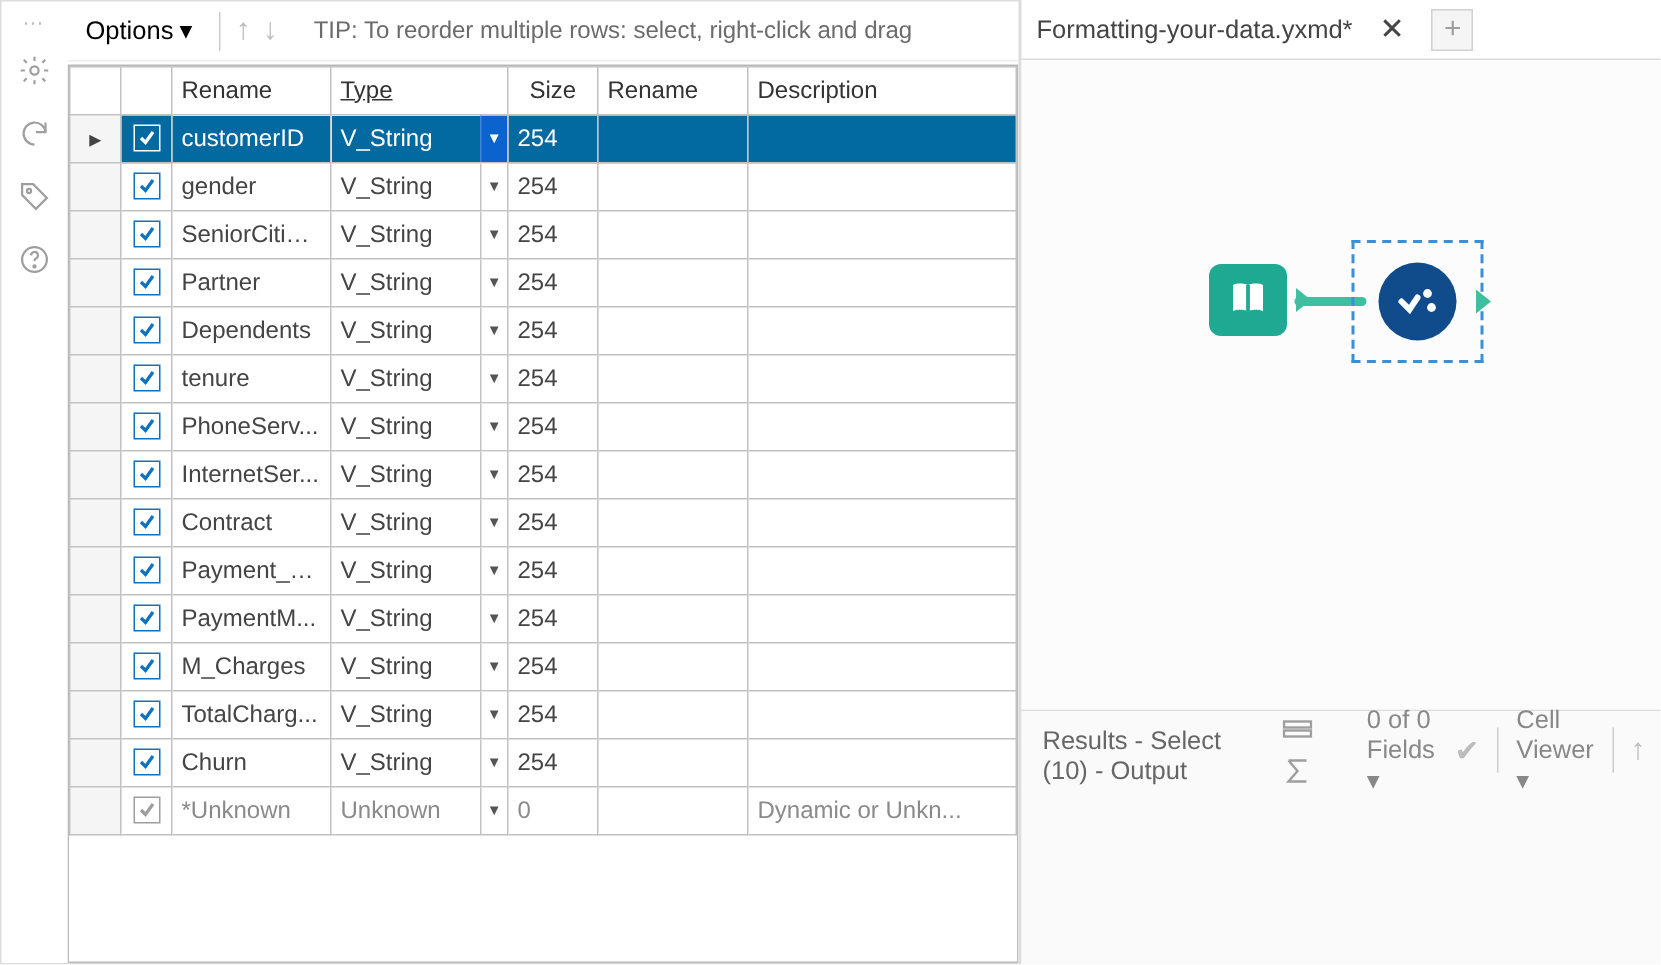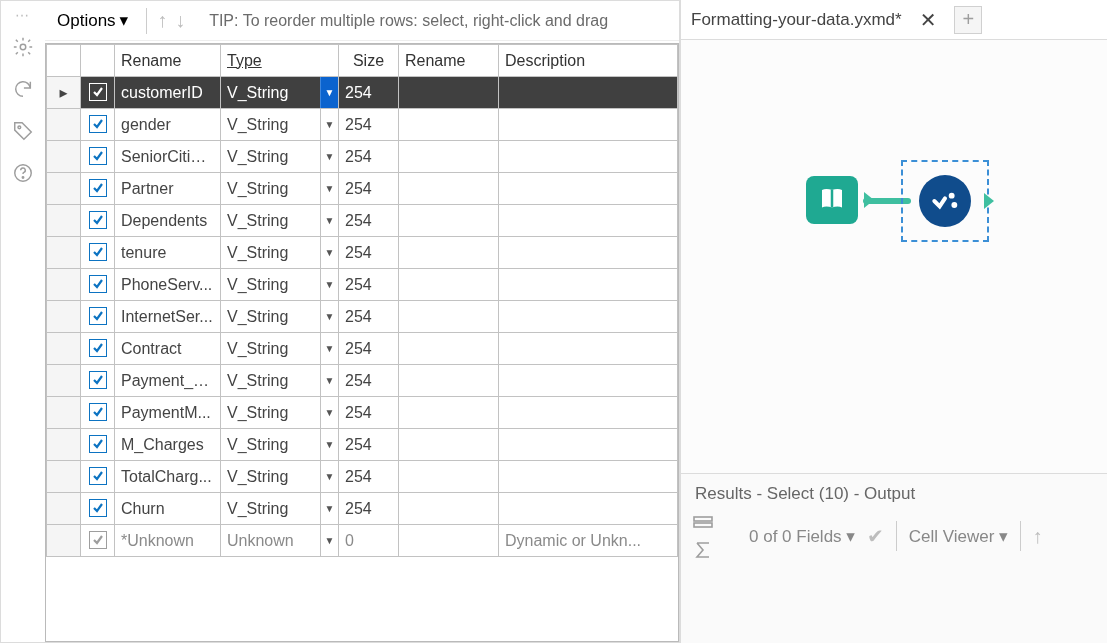--- a/index.html
+++ b/index.html
@@ -35,21 +35,21 @@
   td.chk { text-align: center; }
   td.chk .box { width: 18px; height: 18px; border: 1.8px solid #0c73c2; display: inline-flex; align-items: center; justify-content: center; color: #0c73c2; font-size: 14px; line-height: 1; }
   td.chk .box svg { stroke: #0c73c2; fill: none; stroke-width: 2.2; }
   tr.sel td.chk .box { border-color: #fff; }
   tr.sel td.chk .box svg { stroke: #fff; }
   td.field { white-space: nowrap; overflow: hidden; text-overflow: ellipsis; max-width: 106px; }
   td.type { position: relative; padding-right: 20px; white-space: nowrap; overflow: hidden; }
   td.type .dd { position: absolute; right: 0; top: 0; bottom: 0; width: 18px; border-left: 1px solid #c2c2c2; display: flex; align-items: center; justify-content: center; font-size: 10px; color: #555; cursor: pointer; background: #fff; }
   tr.sel td.type .dd { background: #0b63ce; border-left-color: #3c86de; color: #fff; }
   td.size { text-align: left; }
-  tr.sel td { background: #404040; color: #fff; }
+  tr.sel td { background: #0369a1; color: #fff; }
   tr.sel td.ind { background: #f5f5f5; color: #444; }
   tr.unknown td { color: #8a8a8a; }
   tr.unknown td.chk .box { border-color: #9e9e9e; }
   tr.unknown td.chk .box svg { stroke: #9e9e9e; }
   
   .right { flex: 1; display: flex; flex-direction: column; border-left: 1px solid #dcdcdc; }
   .doc-tabs { display: flex; align-items: center; height: 40px; border-bottom: 1px solid #dcdcdc; padding: 0 10px; gap: 12px; }
   .doc-tabs .tab-title { font-size: 17px; color: #444; flex: 0 0 auto; }
   .doc-tabs .close { font-size: 20px; color: #444; cursor: pointer; padding: 0 6px; }
   .doc-tabs .add { width: 28px; height: 28px; border: 1px solid #d0d0d0; display: flex; align-items: center; justify-content: center; color: #9e9e9e; font-size: 20px; cursor: pointer; background: #f5f5f5; }
@@ -57,21 +57,21 @@
   .node { position: absolute; width: 70px; height: 60px; display: flex; align-items: center; justify-content: center; }
   .node.input { left: 116px; top: 130px; }
   .node.select { left: 220px; top: 120px; width: 88px; height: 82px; border: 2px dashed #3b8fd6; }
   .node .nub { position: absolute; width: 10px; height: 16px; background: #3fbfa0; right: -7px; top: 50%; transform: translateY(-50%); clip-path: polygon(0 0, 100% 50%, 0 100%); }
   .node.select .nub { background: #3fbfa0; }
   .wire { position: absolute; height: 6px; background: #3fbfa0; left: 182px; top: 158px; width: 48px; border-radius: 3px; }
   .book { width: 52px; height: 48px; background: #1fa992; border-radius: 8px; display: flex; align-items: center; justify-content: center; }
   .book svg { fill: #fff; }
   .selcircle { width: 52px; height: 52px; background: #104c8c; border-radius: 50%; display: flex; align-items: center; justify-content: center; }
   .selcircle svg { fill: #fff; }
-  .results { flex: 0 0 170px; border-top: 1px solid #dcdcdc; display: flex; flex-direction: column; background: #fafafa; }
+  .results { flex: 0 0 170px; border-top: 1px solid #dcdcdc; display: flex; background: #fafafa; }
   .results-title { font-size: 17px; color: #666; padding: 10px 14px 6px; }
   .results-toolbar { display: flex; align-items: center; height: 52px; padding: 0 10px; gap: 12px; }
   .results-toolbar .iconbtn { width: 24px; height: 24px; display: flex; align-items: center; justify-content: center; color: #9e9e9e; cursor: pointer; }
   .results-toolbar .iconcol { display: flex; flex-direction: column; gap: 4px; }
   .results-toolbar .fieldcount { font-size: 17px; color: #888; cursor: pointer; margin-left: 22px; }
   .results-toolbar .check { color: #bdbdbd; font-size: 20px; cursor: pointer; }
   .results-toolbar .vline { width: 1px; height: 30px; background: #ccc; }
   .results-toolbar .cellviewer { font-size: 17px; color: #888; cursor: pointer; }
   .results-toolbar .uparrow { font-size: 20px; color: #bdbdbd; cursor: pointer; }
 </style>

